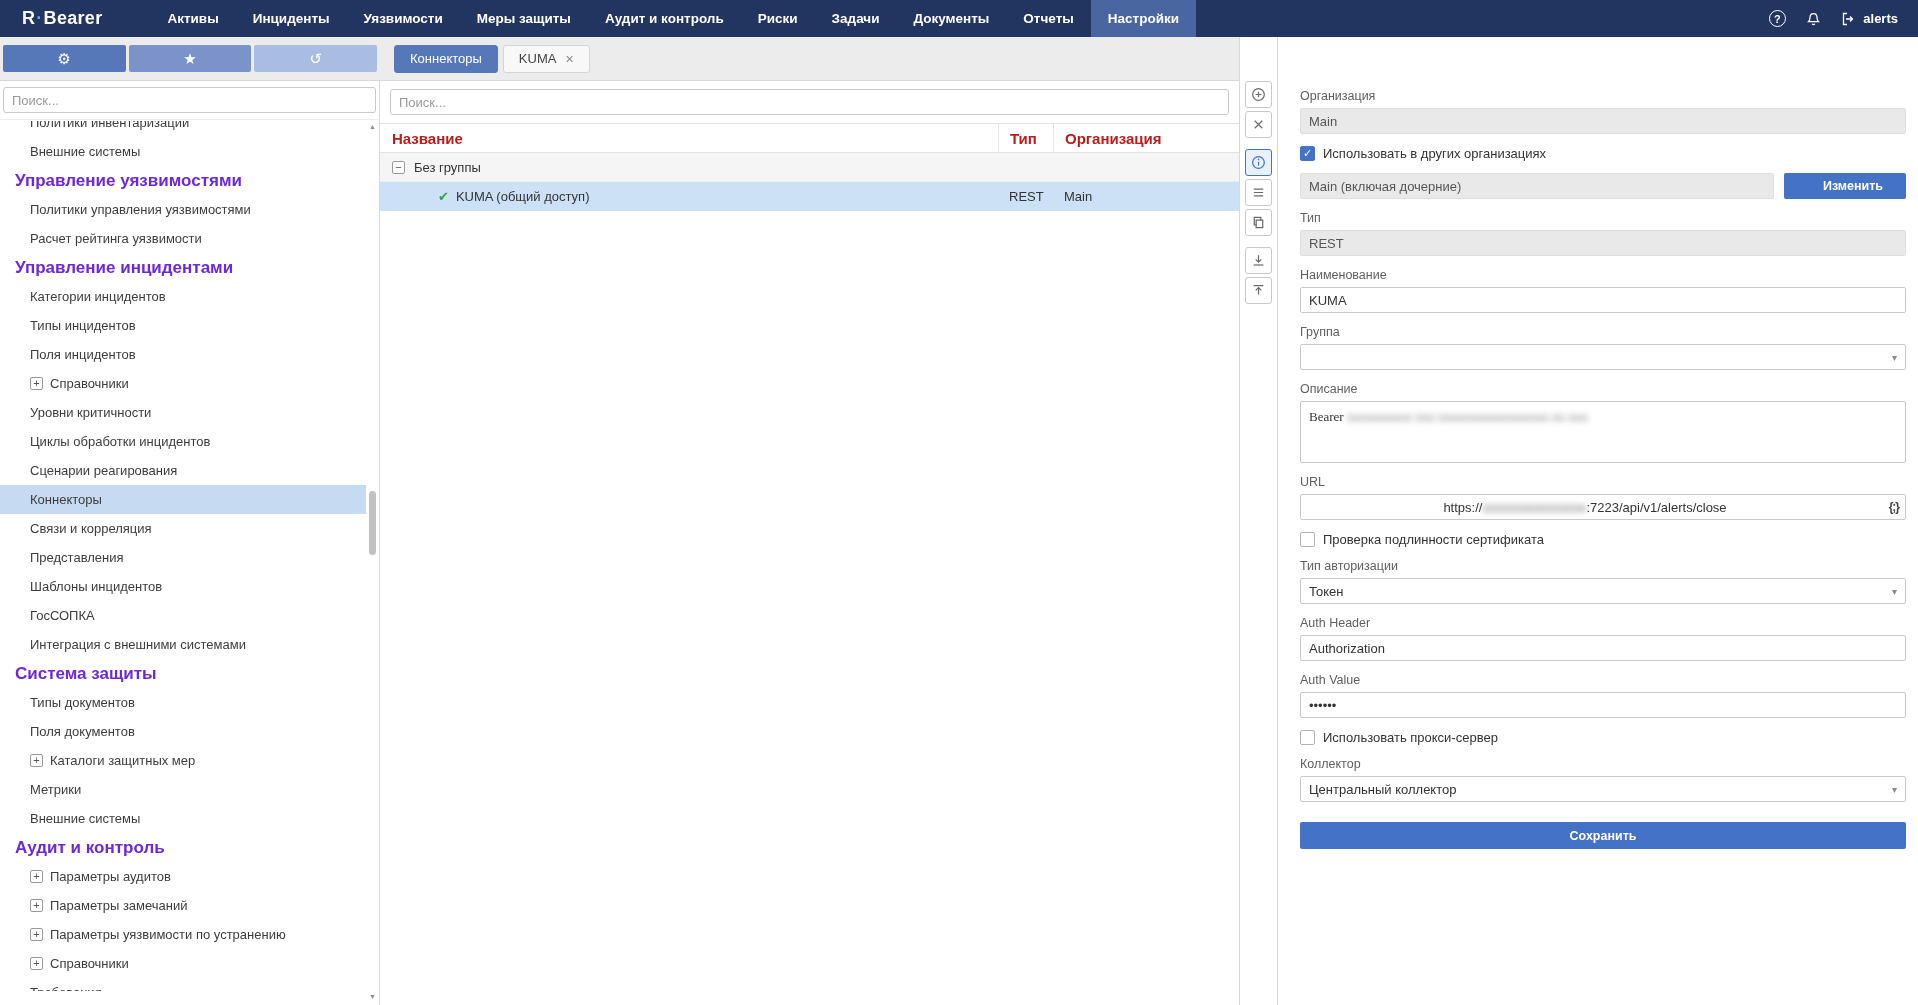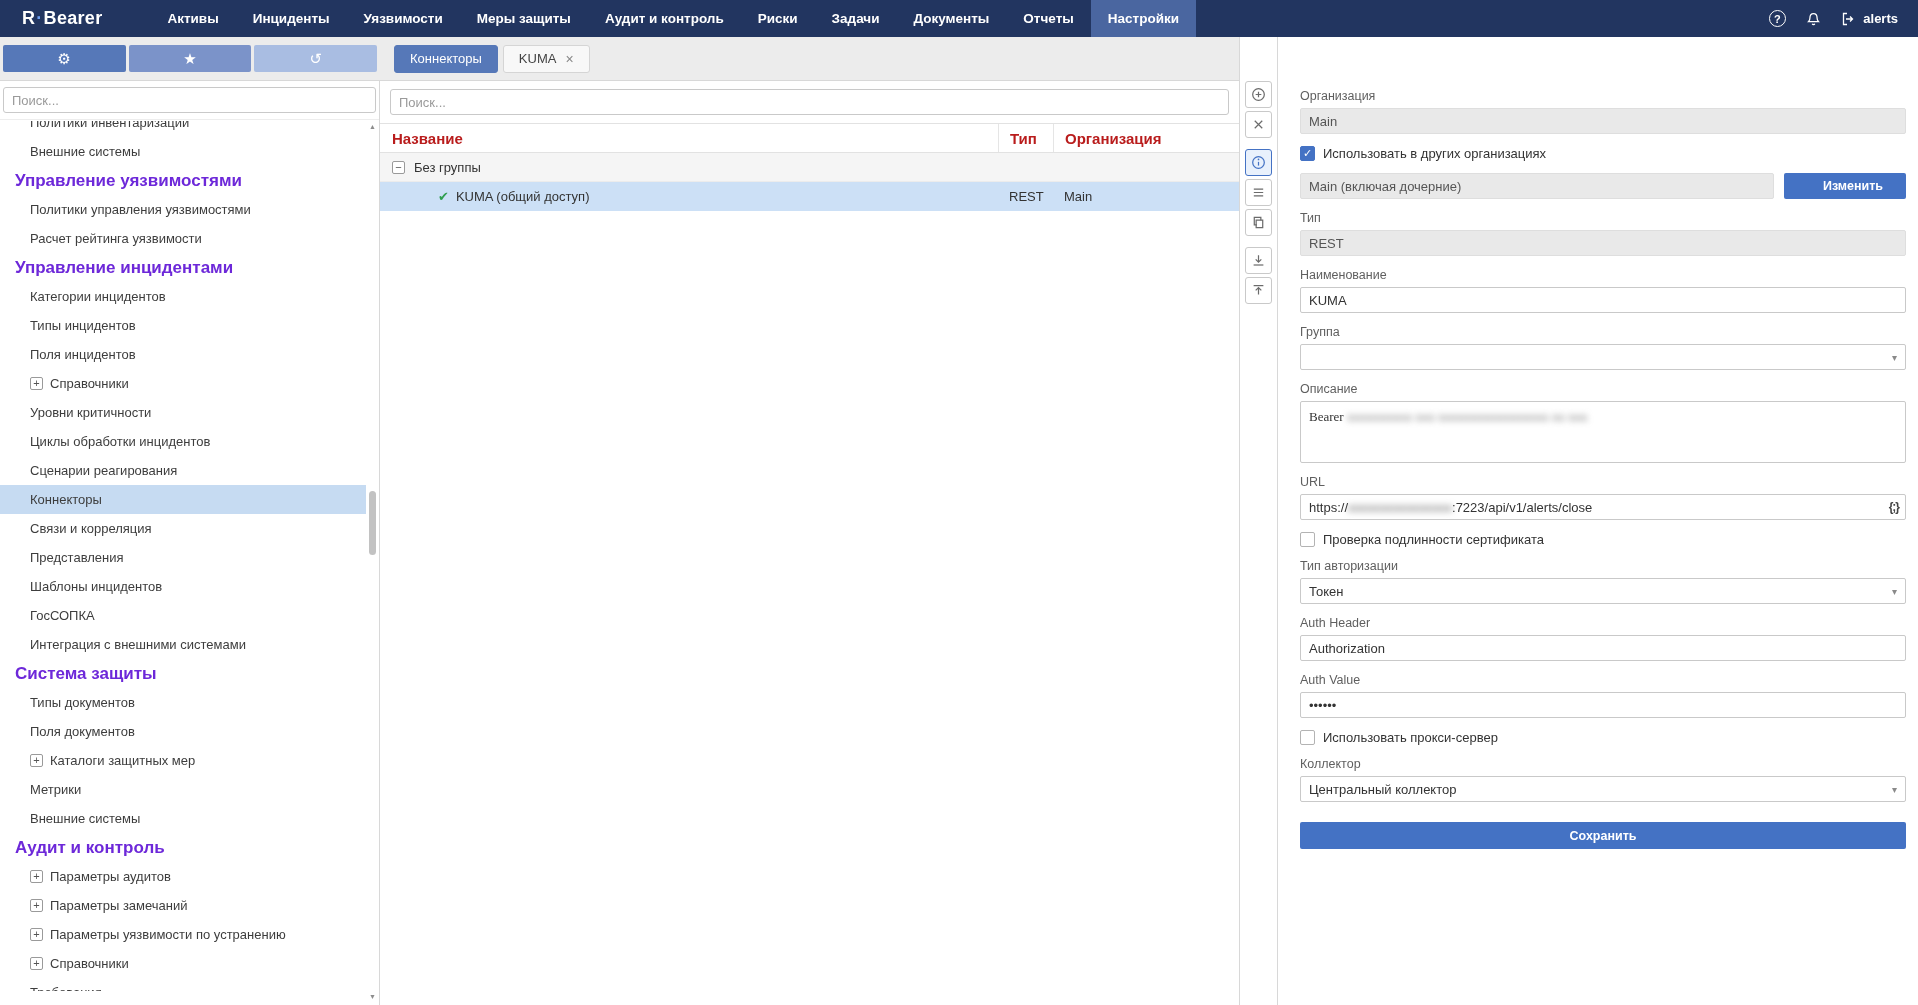--- a/index.html
+++ b/index.html
@@ -91,21 +91,21 @@
   .cb { width: 15px; height: 15px; border: 1px solid #b3b3b3; border-radius: 2px; background: #fff; flex: none; display: flex; align-items: center; justify-content: center; font-size: 11px; color: transparent; }
   .cb.checked { background: var(--accent, #4472c4); border-color: var(--accent, #4472c4); color: #fff; }
   .share-row { display: flex; gap: 10px; }
   .btn { background: var(--accent, #4472c4); color: #fff; border: none; border-radius: 2px; font: bold 12.5px "Liberation Sans", sans-serif; cursor: pointer; }
   .btn-change { width: 122px; height: 26px; flex: none; padding-left: 16px; }
   .btn-save { width: 100%; height: 27px; margin-top: 8px; }
   .select { position: relative; width: 100%; height: 26px; border: 1px solid #c9c9c9; border-radius: 2px; background: #fff; display: flex; align-items: center; padding: 0 24px 0 8px; font-size: 13px; color: #333; cursor: pointer; }
   .chevron { position: absolute; right: 8px; top: 50%; transform: translateY(-50%); color: #8a8a8a; font-size: 10px; }
   .textarea-box { width: 100%; height: 62px; border: 1px solid #c9c9c9; border-radius: 2px; padding: 6px 8px; font-size: 13px; color: #333; line-height: 17px; font-family: Liberation Serif, serif; }
   .redacted { filter: blur(3px); color: #666; user-select: none; }
-  .url-field { position: relative; display: flex; align-items: center; width: 100%; height: 26px; border: 1px solid #c9c9c9; border-radius: 2px; padding: 0 44px 0 8px; font-size: 13px; color: #333; white-space: nowrap; overflow: hidden; }
+  .url-field { position: relative; display: flex; align-items: center; width: 100%; height: 26px; border: 1px solid #c9c9c9; border-radius: 2px; padding: 0 44px 0 8px; font-size: 13px; color: #333; white-space: nowrap; overflow: hidden; justify-content: center; }
   .vars-icon { position: absolute; right: 6px; top: 50%; transform: translateY(-50%); font-weight: bold; color: #444; font-size: 12px; letter-spacing: -1px; cursor: pointer; }
 </style>
 </head>
 <body>
 
 <div class="header">
   <div class="logo">
     <span>R</span>
       <span class="dot">·</span>
       <span>Bearer</span>

